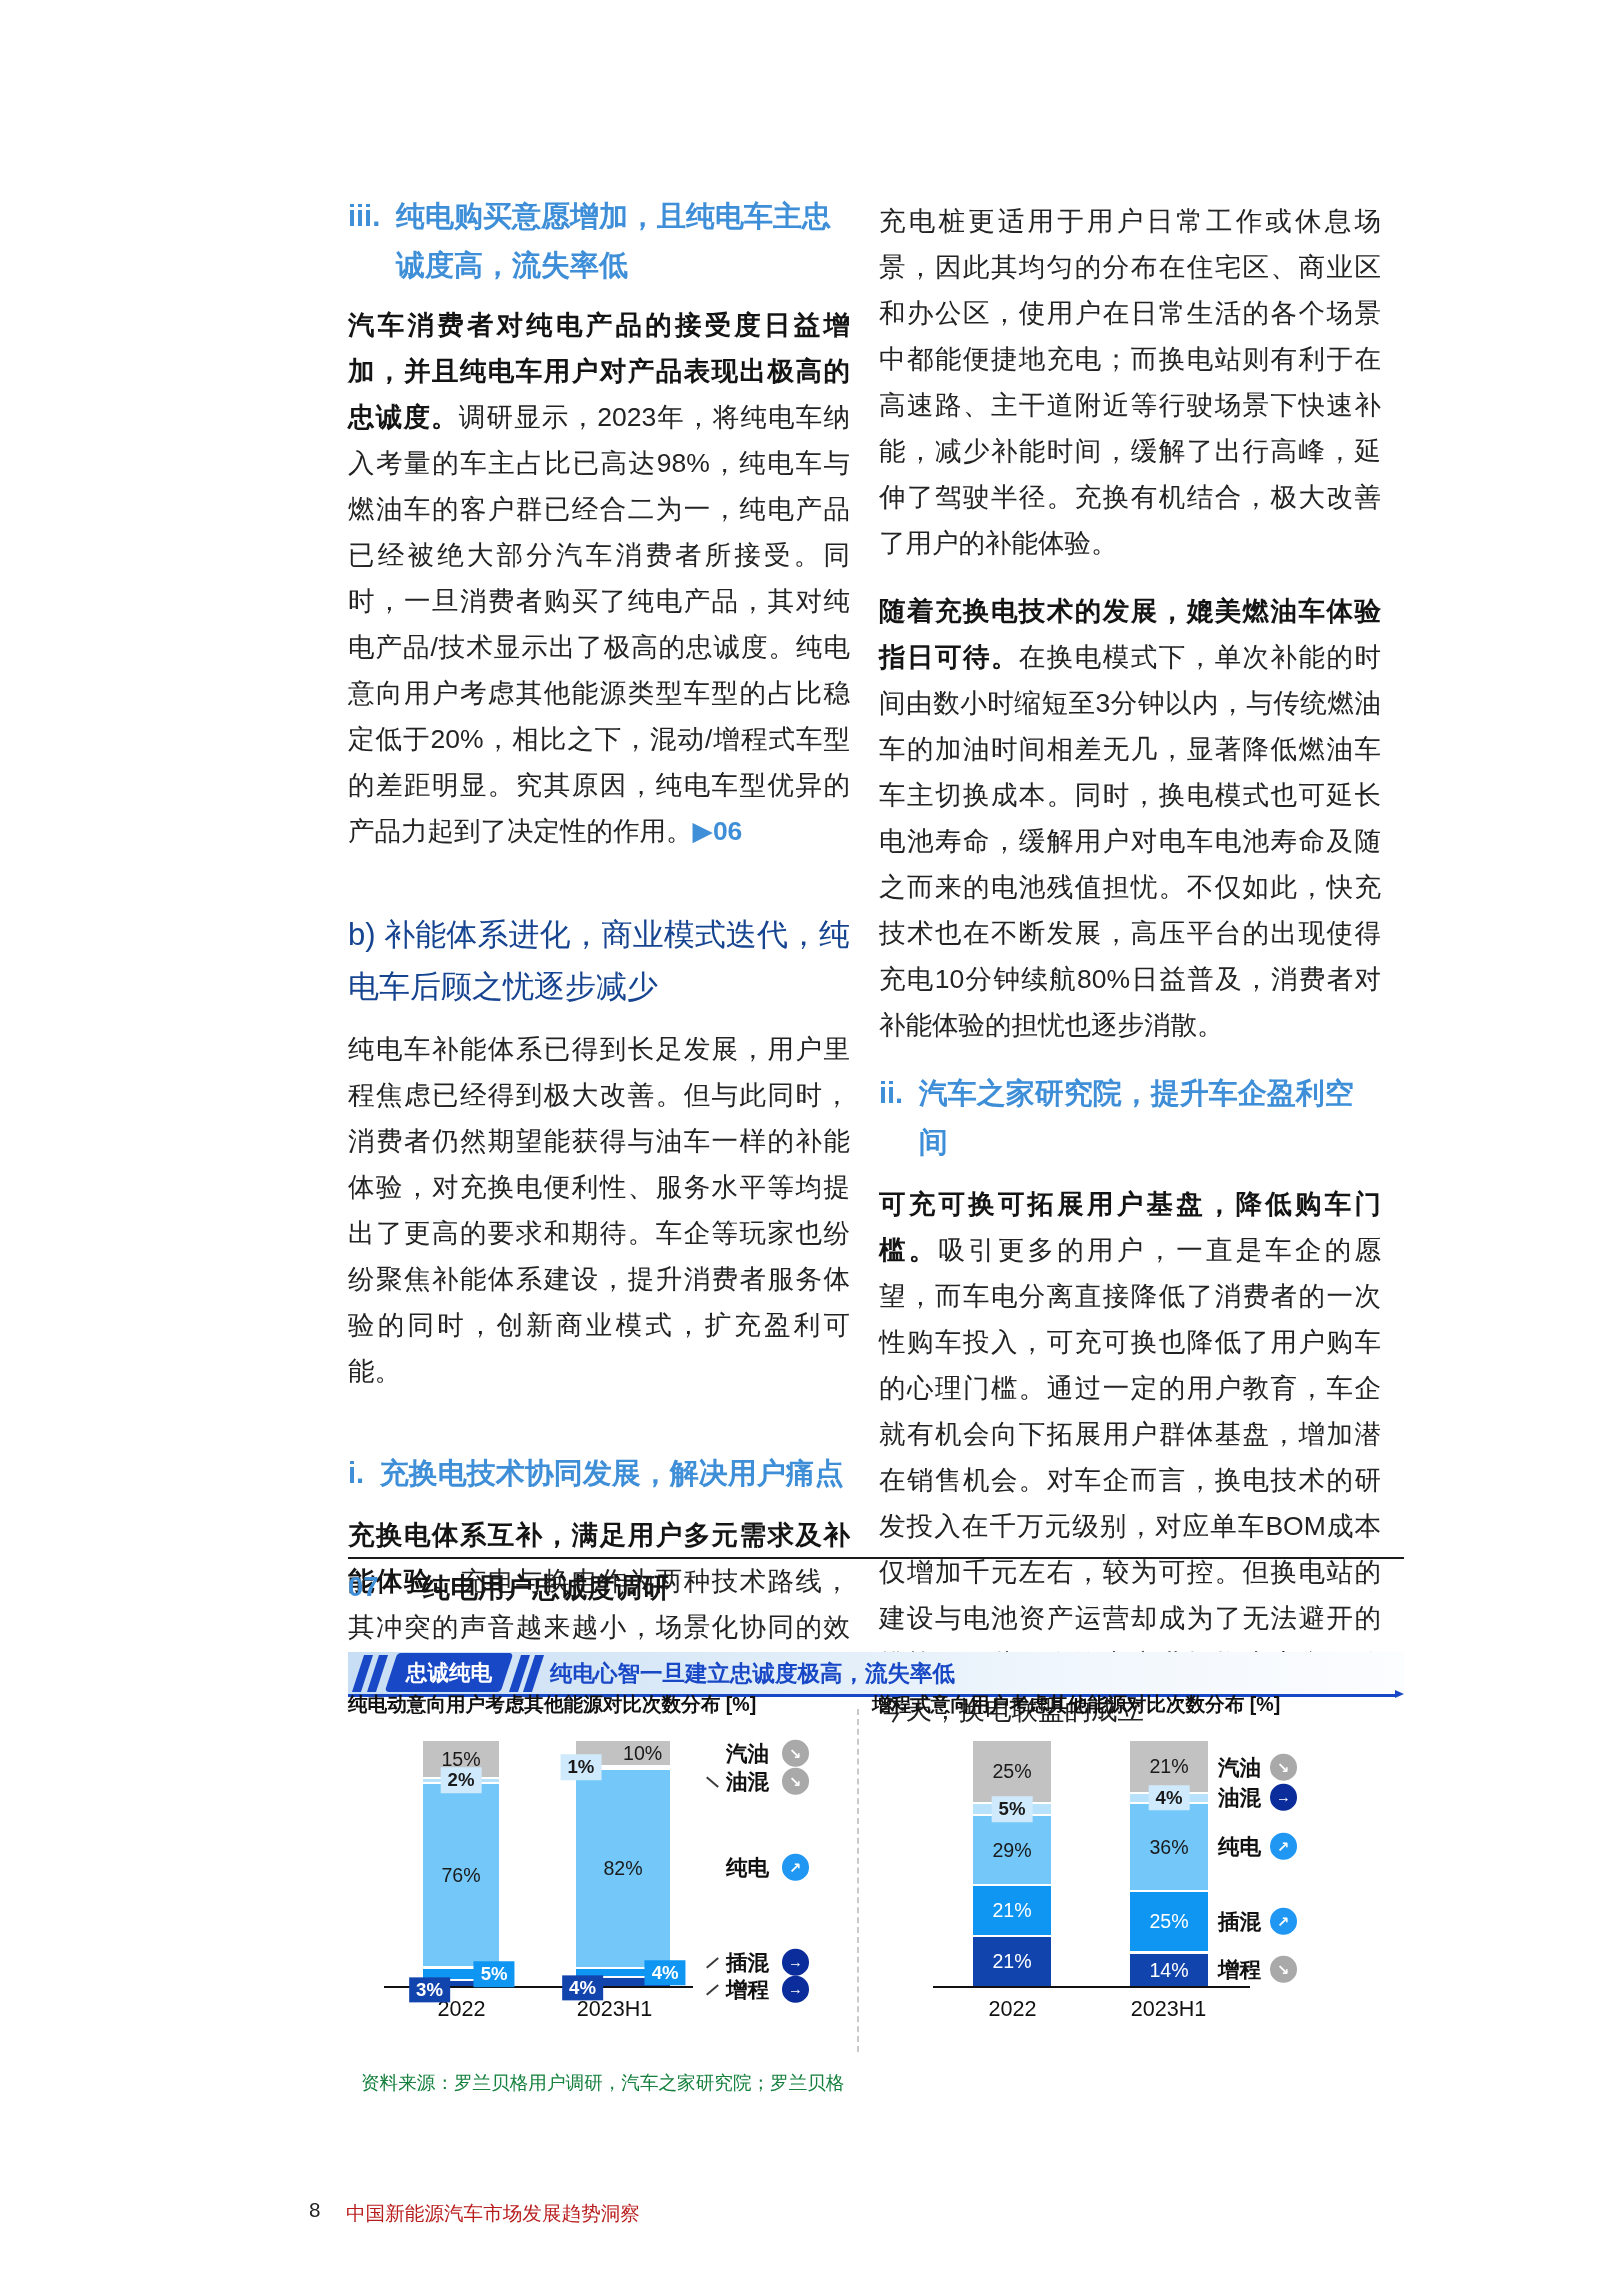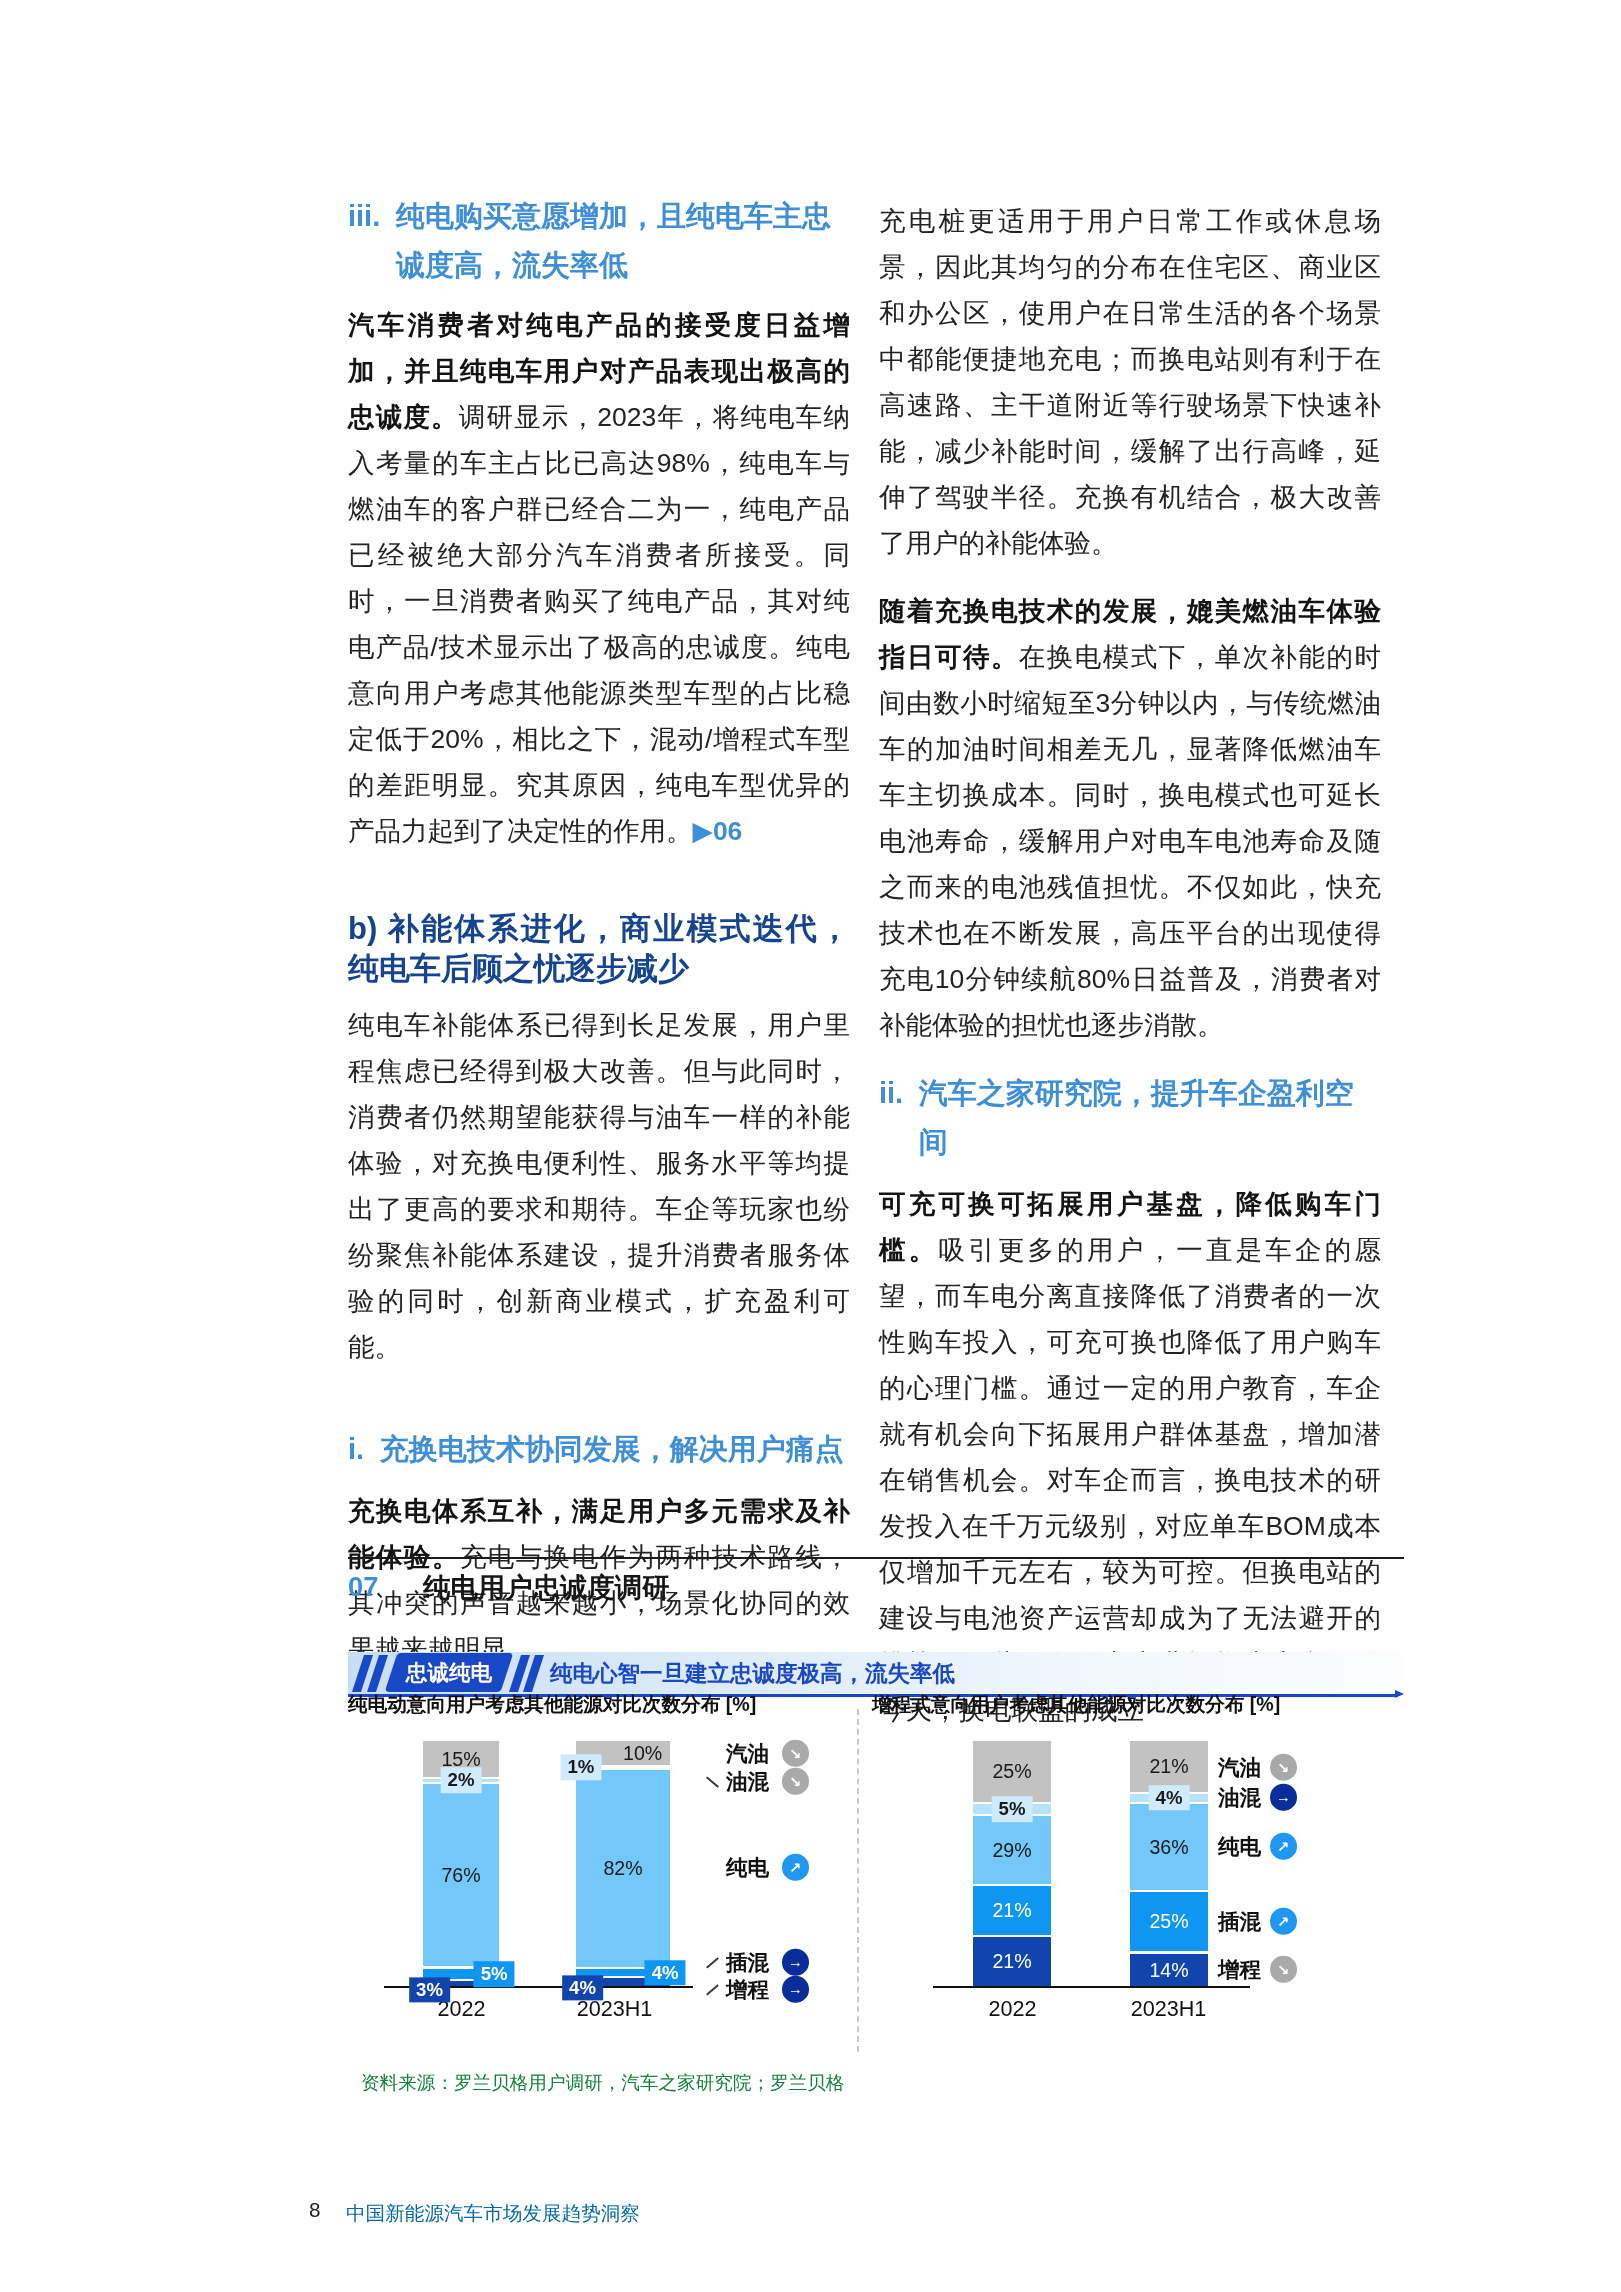--- a/index.html
+++ b/index.html
@@ -10,21 +10,21 @@
   
   .col{position:absolute;width:502px;}
   .col-left{left:348px;top:192px;}
   .col-right{left:879px;top:198px;}
   .col p{margin:0 0 21.6px 0;font-size:26.5px;line-height:46px;text-align:justify;color:#232323;}
   .col p strong{font-weight:700;color:#141414;}
   .figref{color:#3F8FD8;font-weight:700;}
   .h-blue{display:flex;color:#3F8FD8;font-size:29px;font-weight:700;line-height:49px;margin:0 0 11.8px 0;}
   .h-blue .hm{flex:none;margin-right:15.7px;}
   .h-blue.sub{margin-top:55px;margin-bottom:13.7px;}
-  .h-navy{color:#164490;font-size:31px;font-weight:700;line-height:40px;margin:55px 0 13.7px 0;text-align:justify;}
+  .h-navy{color:#164490;font-size:31px;font-weight:400;line-height:52px;margin:55px 0 13.7px 0;text-align:justify;}
   
   .figure{position:absolute;left:0;top:1557px;width:1621px;height:686px;}
   .fig-rule{position:absolute;left:348px;top:0;width:1056px;height:2px;background:#1b1b1b;}
   .fig-num{position:absolute;left:348px;top:13.7px;font-size:27.4px;font-weight:700;color:#3F8FD8;}
   .fig-title{position:absolute;left:423px;top:12.7px;font-size:27.4px;font-weight:700;color:#161616;}
   .banner{position:absolute;left:348px;top:95px;width:1056px;height:43px;
     background:linear-gradient(90deg,#c8def4 0%,#ddebf8 35%,#f1f7fd 70%,#fcfdff 100%);}
   .banner .slash{position:absolute;top:2.9px;width:8.8px;height:37px;background:#1848C6;transform:skewX(-18deg);}
   .banner .badge{position:absolute;left:43px;top:1px;width:116px;height:39px;background:#1848C6;
     transform:skewX(-18deg);border-radius:3.9px;}
@@ -53,21 +53,21 @@
   .axis{position:absolute;top:245px;height:2px;background:#111;}
   .cat{position:absolute;top:255px;font-size:21.6px;font-weight:500;color:#111;text-align:center;}
   .lgd-label{position:absolute;transform:translateY(-50%);font-size:21.6px;font-weight:700;color:#111;white-space:nowrap;}
   .lgd-icon{position:absolute;transform:translateY(-50%);width:26.5px;height:26.5px;border-radius:50%;
     color:#fff;font-size:14.7px;font-weight:700;display:flex;align-items:center;justify-content:center;}
   .conn{position:absolute;width:14.7px;height:2px;background:#3a3a3a;}
   .fig-source{position:absolute;left:361px;top:513px;font-size:18.6px;color:#15803d;}
   
   .footer{position:absolute;left:0;top:2198px;width:1621px;}
   .footer .pnum{position:absolute;left:309px;font-size:20.6px;color:#222;}
-  .footer .ptitle{position:absolute;left:346px;top:2px;font-size:19.6px;color:#0369a1;}
+  .footer .ptitle{position:absolute;left:346px;top:2px;font-size:19.6px;color:#b91c1c;}
 </style>
 </head>
 <body>
 
 <div class="page">
 
   <div class="col col-left">
     <div class="h-blue">
       <span class="hm">iii.</span>
       <span class="ht">纯电购买意愿增加，且纯电车主忠诚度高，流失率低</span>

